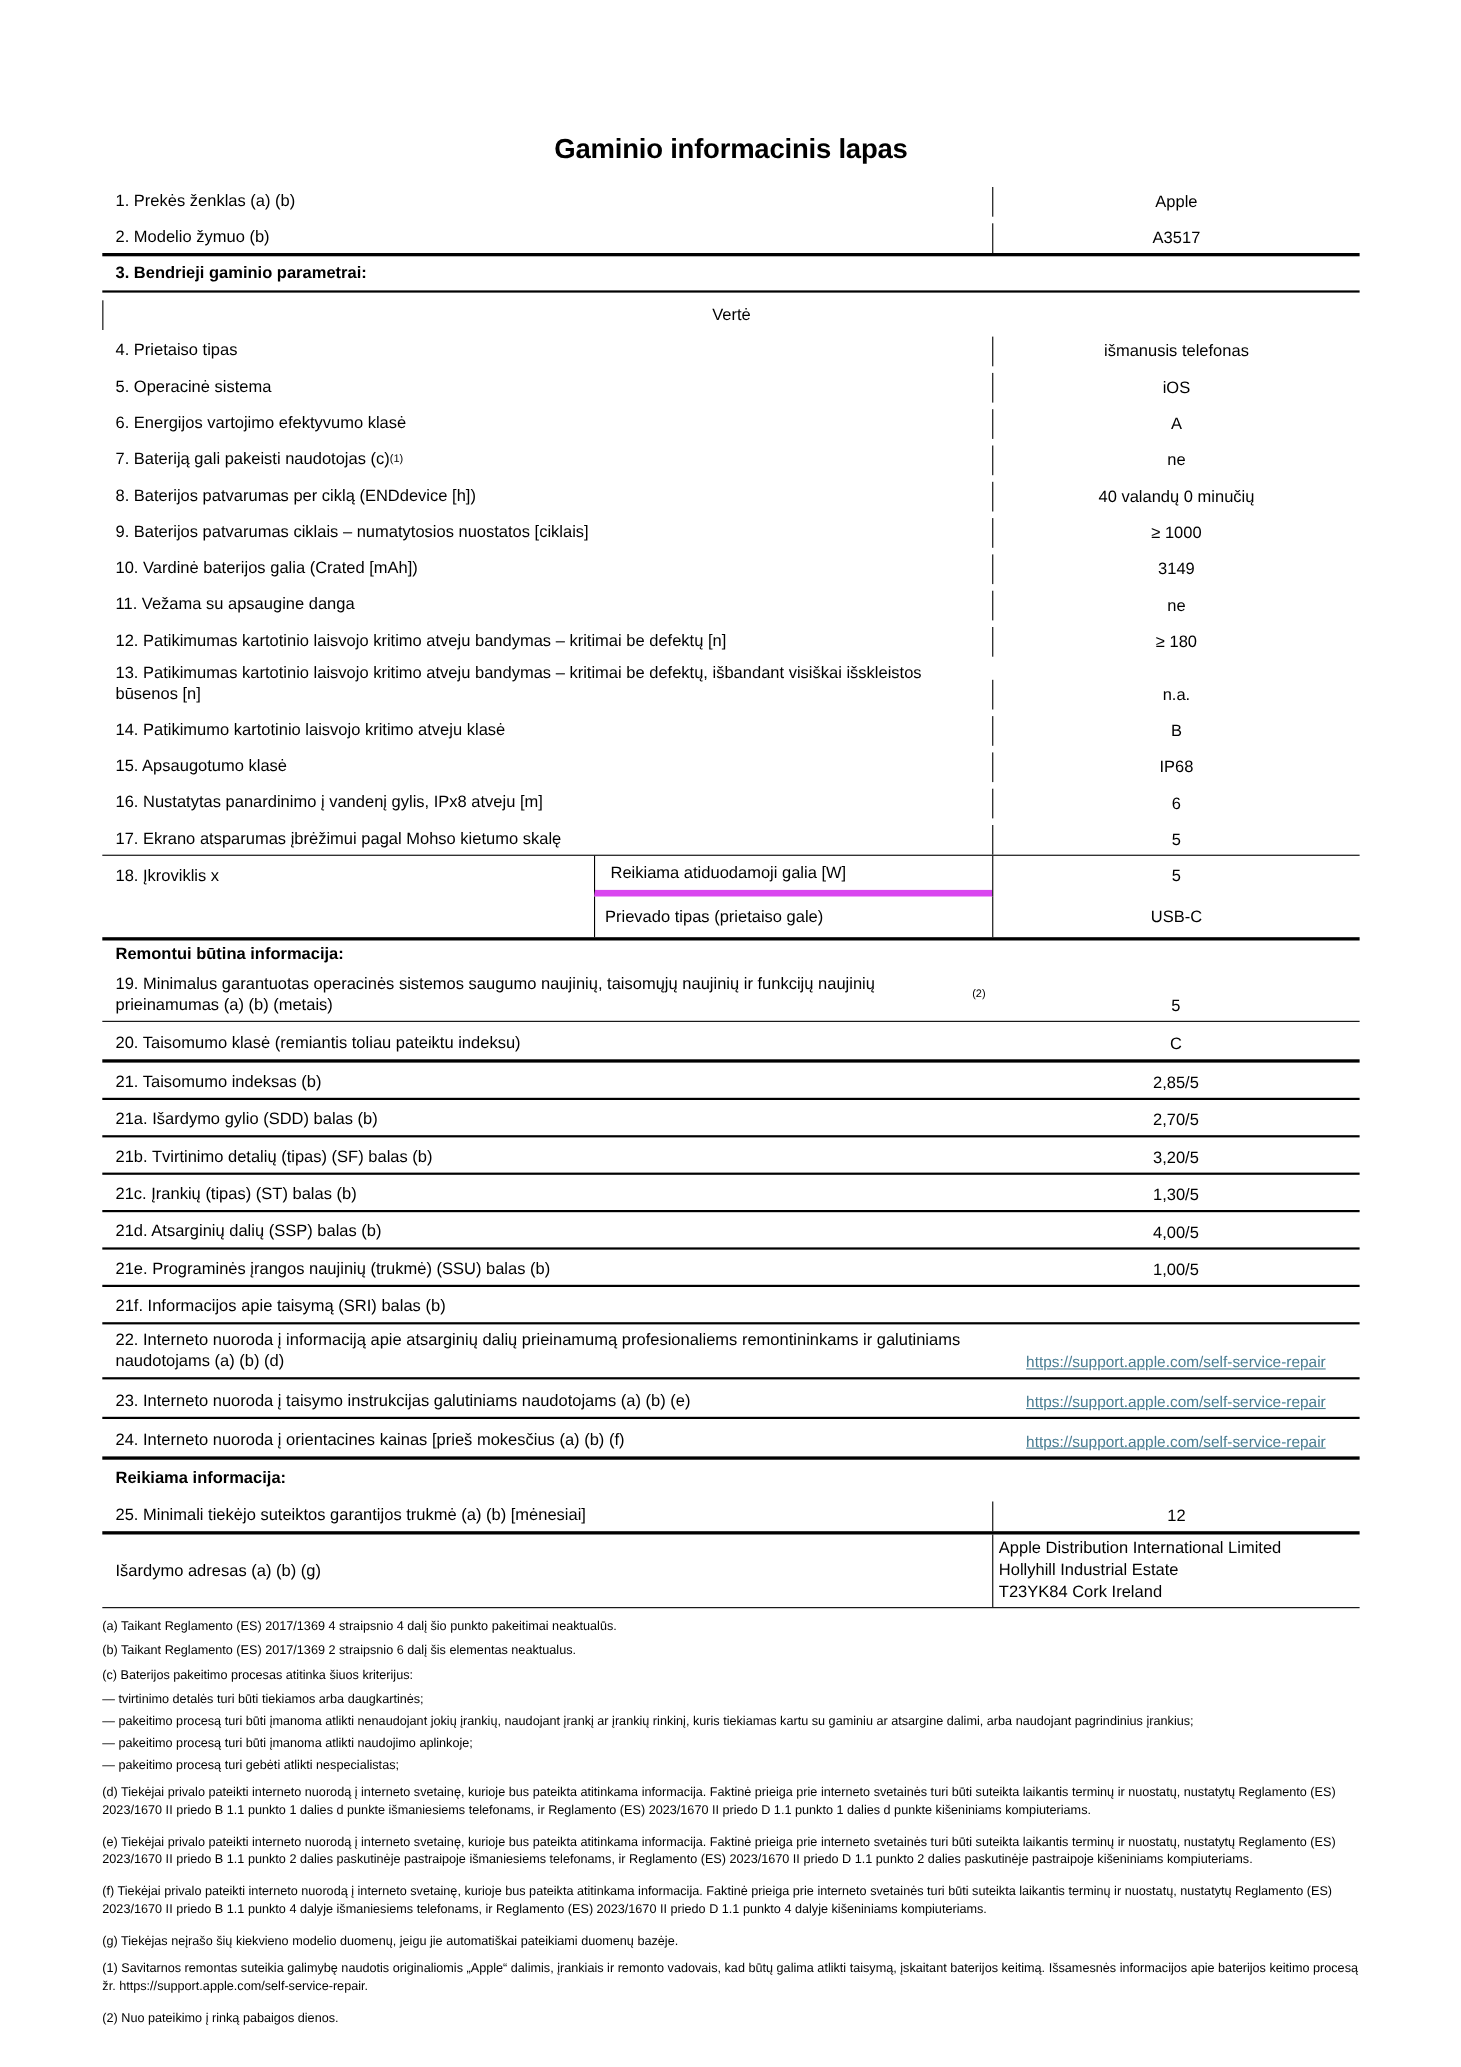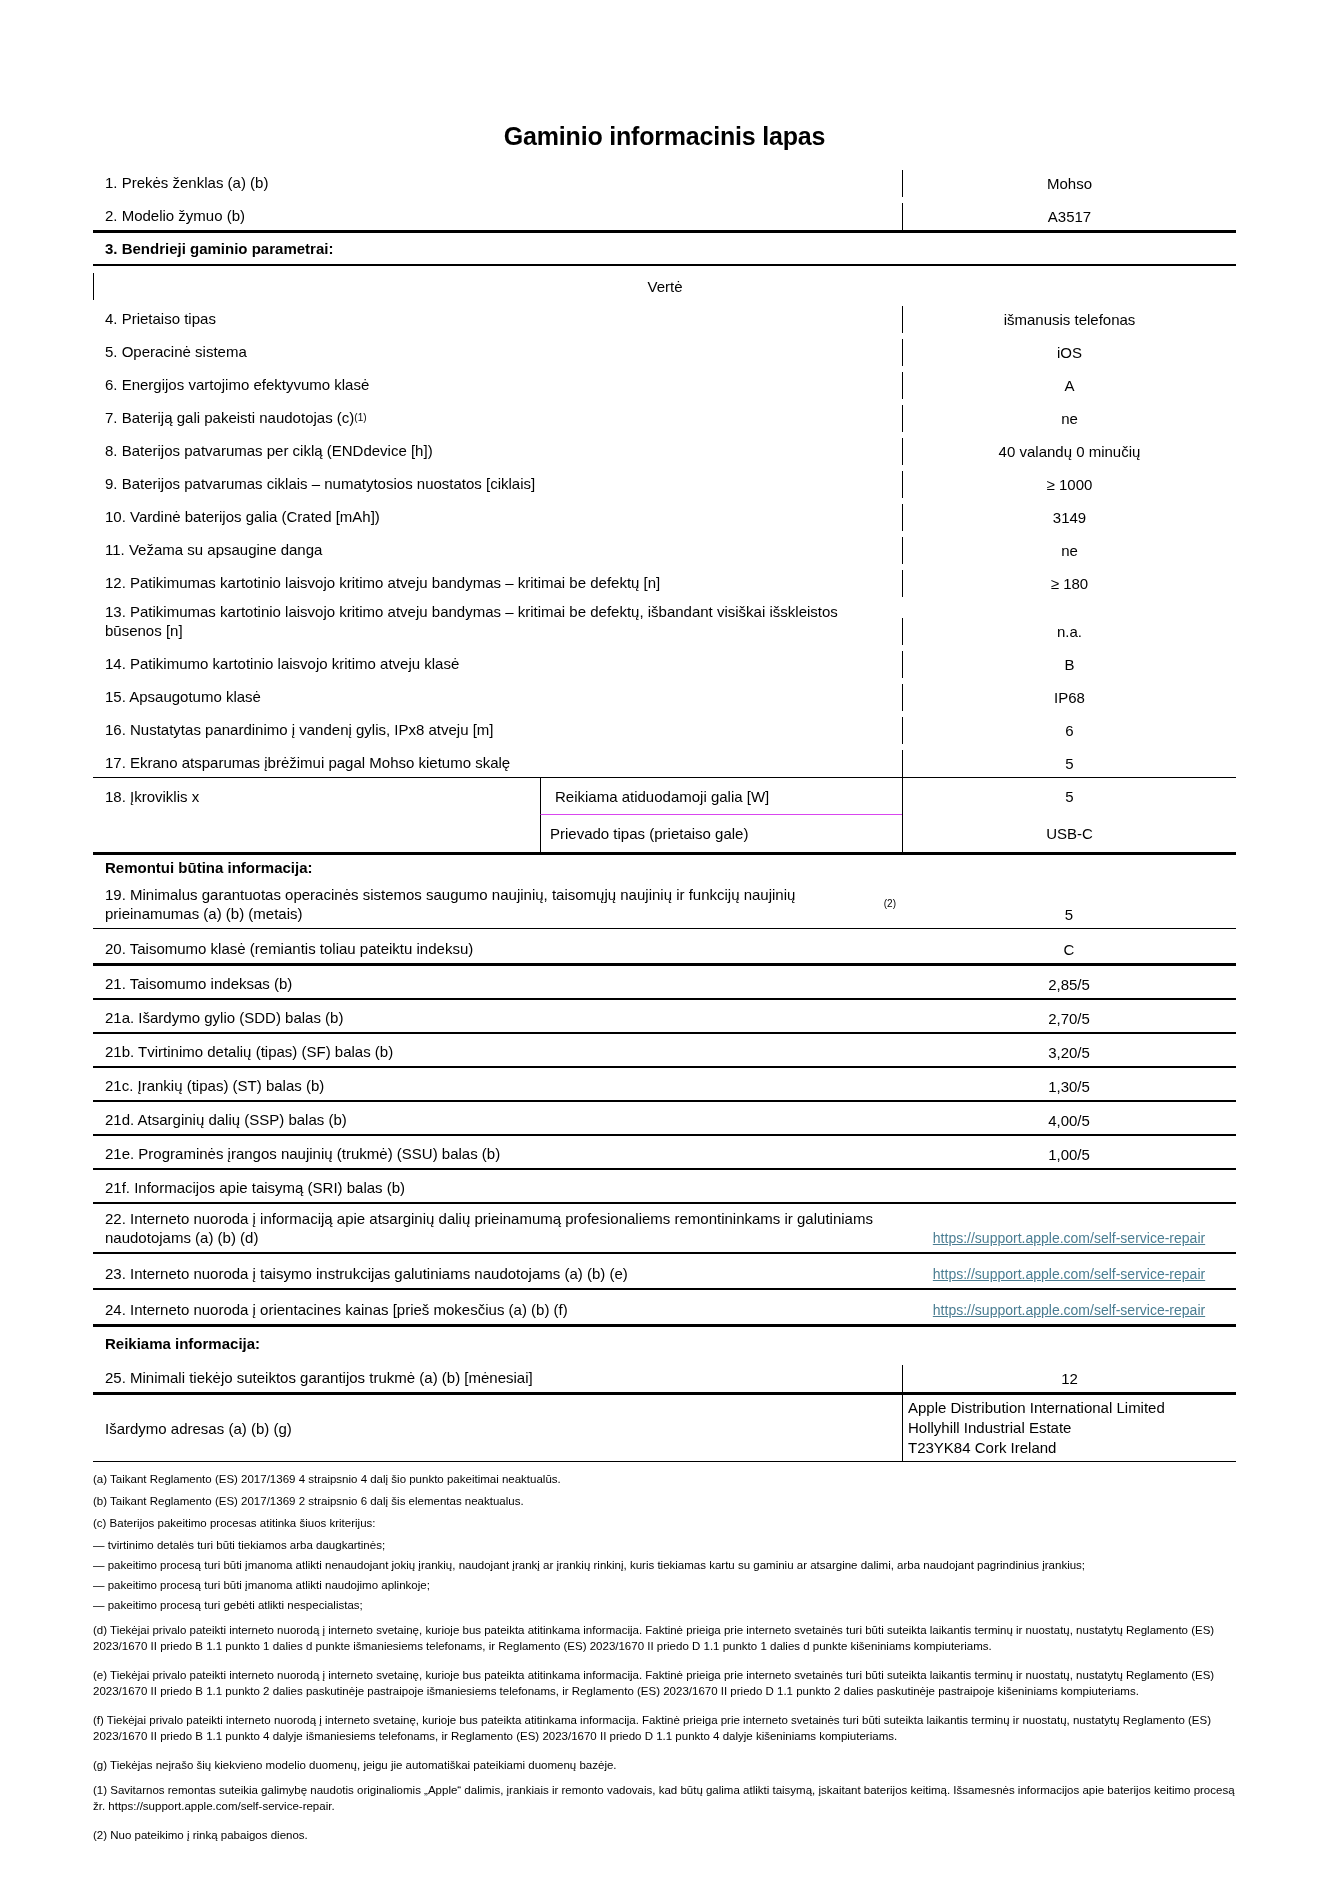--- a/index.html
+++ b/index.html
@@ -45,21 +45,21 @@
   .sh-general{min-height:31px;}
   .sh-repair{min-height:25px;}
   .sh-add{min-height:33px;}
 
   
   .charger{display:grid;grid-template-columns:447px 362px 334px;grid-auto-rows:37px;}
   .charger>div{box-sizing:border-box;}
   .charger .cl{grid-row:1 / span 2;}
   .charger .cl .inner{height:37px;display:flex;align-items:center;padding-left:12px;line-height:19px;}
   .charger .cm{border-left:1px solid #000;display:flex;align-items:center;padding-left:9px;line-height:19px;}
-  .charger .cm.first{border-bottom:1px solid #d946ef;padding-left:14px;}
+  .charger .cm.first{border-bottom:6px solid #d946ef;padding-left:14px;}
   .charger .cv{border-left:1px solid #000;display:flex;align-items:center;justify-content:center;}
 
   
   .supplier{display:flex;align-items:stretch;min-height:62px;}
   .supplier .label{
     flex:0 0 809px;box-sizing:border-box;padding:5px 6px 5px 12px;display:flex;align-items:center;
   }
   .supplier .value-block{
     flex:1 1 auto;border-left:1px solid #000;box-sizing:border-box;
     display:flex;flex-direction:column;justify-content:center;padding:3px 2px 3px 5px;line-height:20px;
@@ -78,21 +78,21 @@
 </head>
 <body>
 
 <div class="page">
   <h1 class="title">Gaminio informacinis lapas</h1>
 
   <div class="table">
     <div id="ident-rows">
         <div class="row divided">
           <div class="label">1. Prekės ženklas (a) (b)</div>
-          <div class="value">Mohso</div>
+          <div class="value">Apple</div>
         </div>
         <div class="row divided">
           <div class="label">2. Modelio žymuo (b)</div>
           <div class="value">A3517</div>
         </div>
       </div>
     <div class="line strong"></div>
 
     <div class="section-header sh-general">3. Bendrieji gaminio parametrai:</div>
     <div class="line med"></div>

